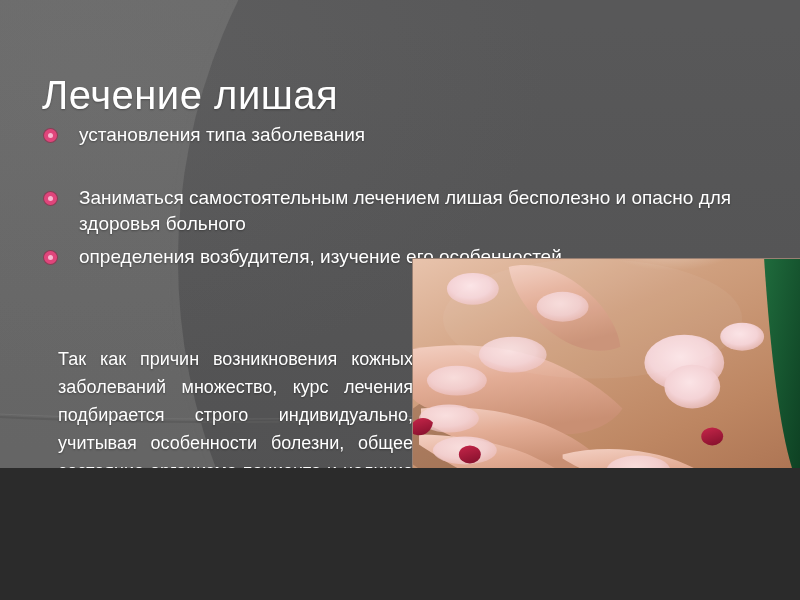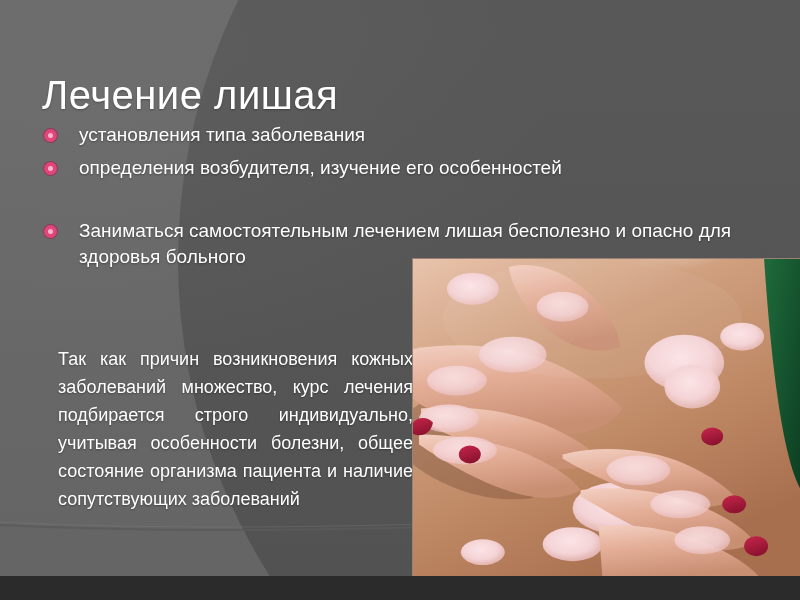--- a/index.html
+++ b/index.html
@@ -5,21 +5,21 @@
 <style>
   html, body {
     margin: 0;
     padding: 0;
     background: #2b2b2b;
   }
 
   #slide {
     position: relative;
     width: 800px;
-    height: 576px;
+    height: 468px;
     overflow: hidden;
     background: #686868;
     font-family: "Liberation Sans", "DejaVu Sans", sans-serif;
     -webkit-font-smoothing: antialiased;
   }
 
   
   .bg-base {
     position: absolute;
     inset: 0;
@@ -176,27 +176,27 @@
     </svg>
   </div>
 
   <h1 class="title">Лечение  лишая</h1>
 
   <ul class="bullets">
     <li class="bullet">
       <span class="marker"></span>
       <span class="btext">установления типа заболевания</span>
     </li>
+    <li class="bullet gap">
+      <span class="marker"></span>
+      <span class="btext">Заниматься самостоятельным лечением лишая бесполезно и опасно для здоровья больного</span>
+    </li>
     <li class="bullet">
       <span class="marker"></span>
       <span class="btext">определения возбудителя, изучение его особенностей</span>
-    </li>
-    <li class="bullet gap">
-      <span class="marker"></span>
-      <span class="btext">Заниматься самостоятельным лечением лишая бесполезно и опасно для здоровья больного</span>
     </li>
   </ul>
 
   <p class="body-text">Так как причин возникновения кожных заболеваний множество, курс лечения подбирается строго индивидуально, учитывая особенности болезни, общее состояние организма пациента и наличие сопутствующих заболеваний</p>
 
   <div class="photo">
     <svg viewBox="0 0 388 320" preserveAspectRatio="xMidYMid slice" aria-hidden="true">
       <defs>
         <linearGradient id="torso" x1="0" y1="0" x2="0.55" y2="1">
           <stop offset="0%" stop-color="#e8c3ac"></stop>

